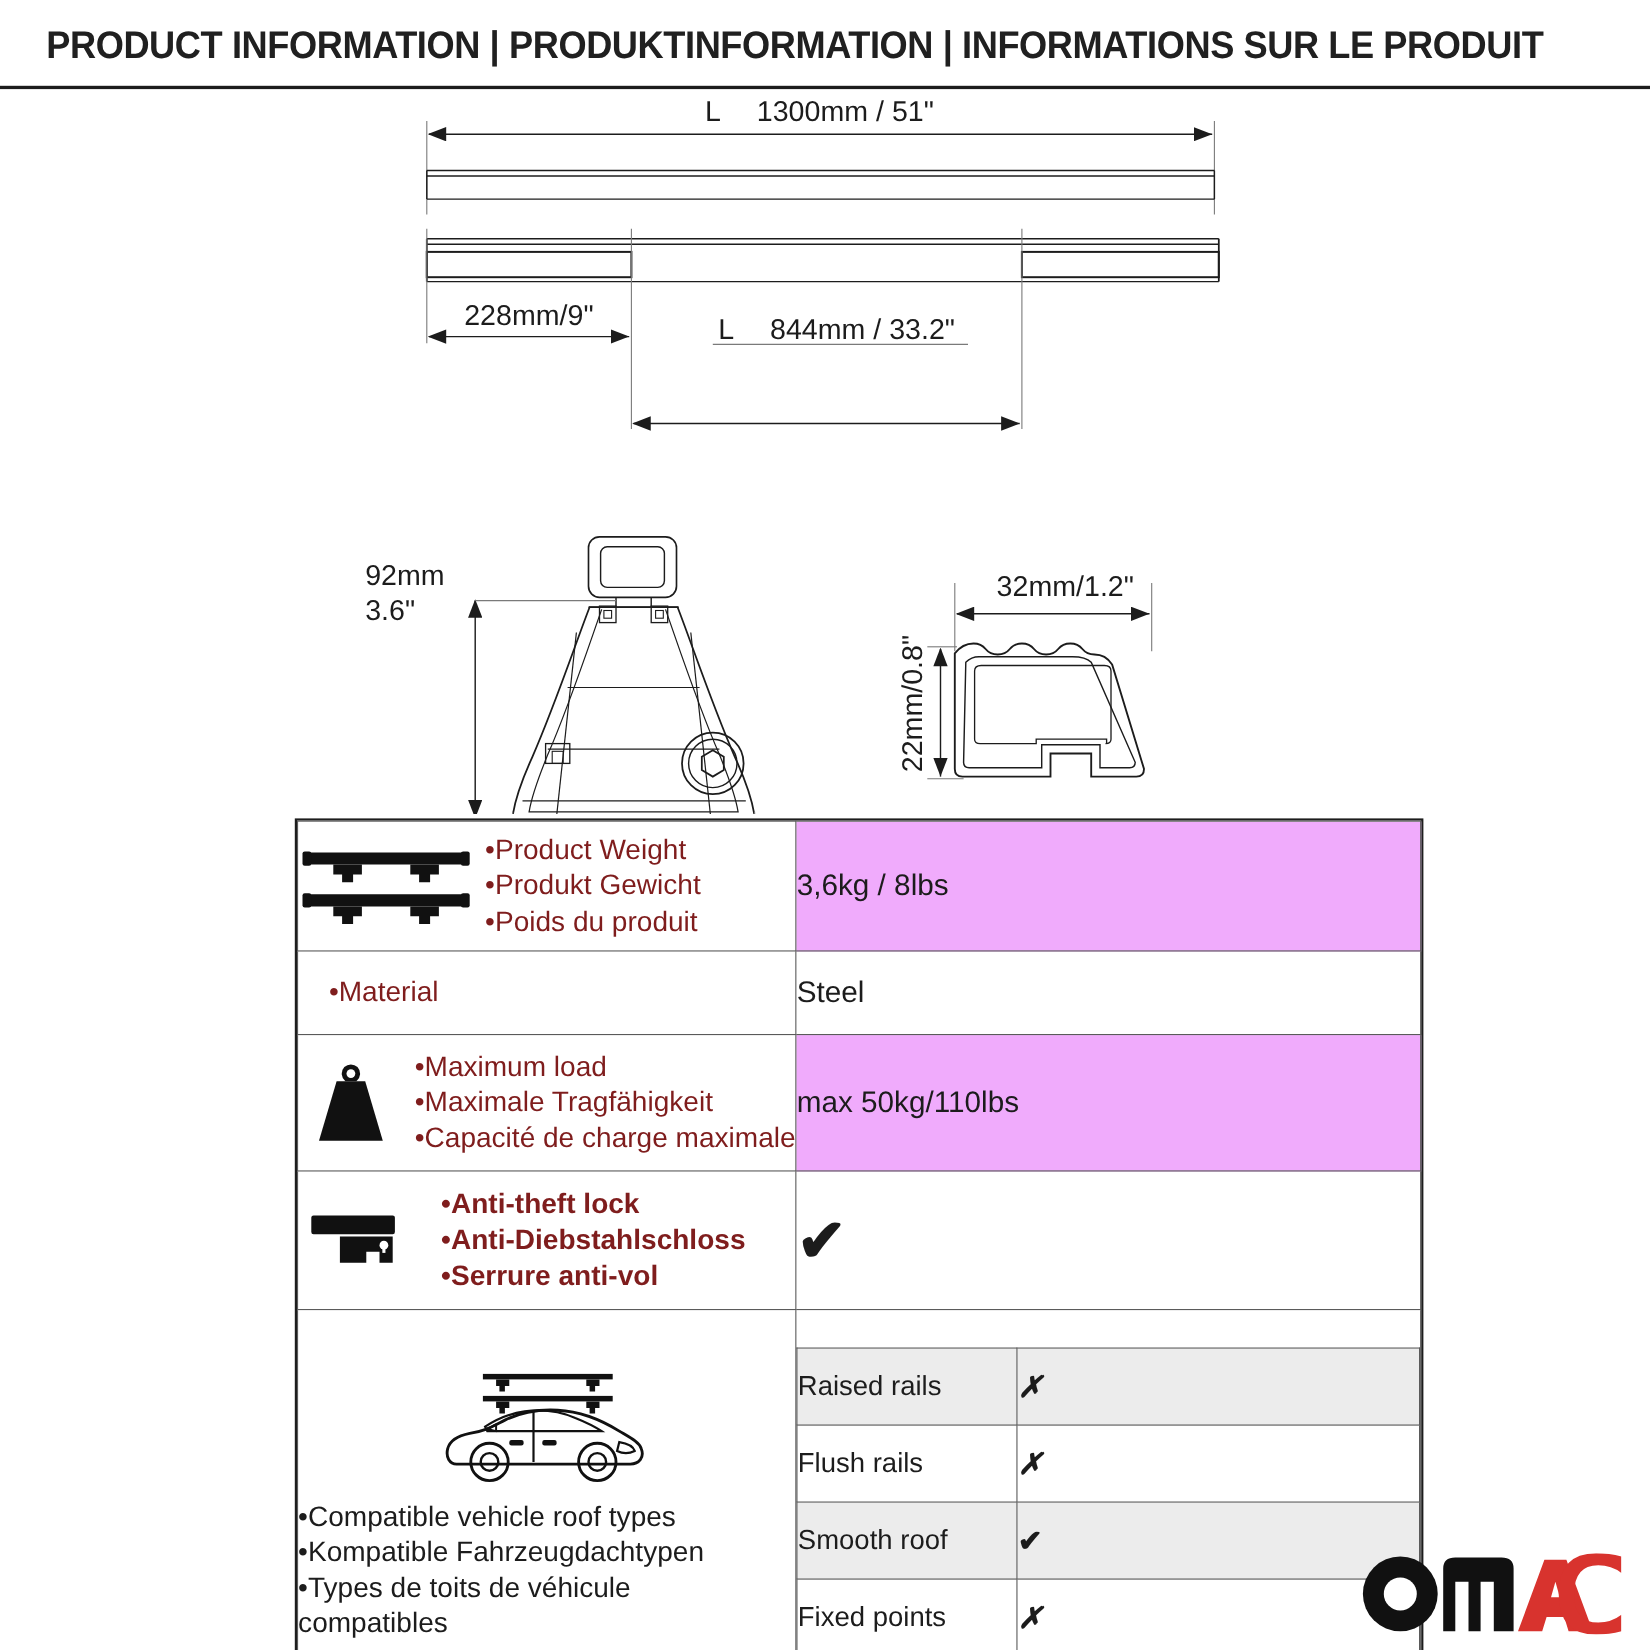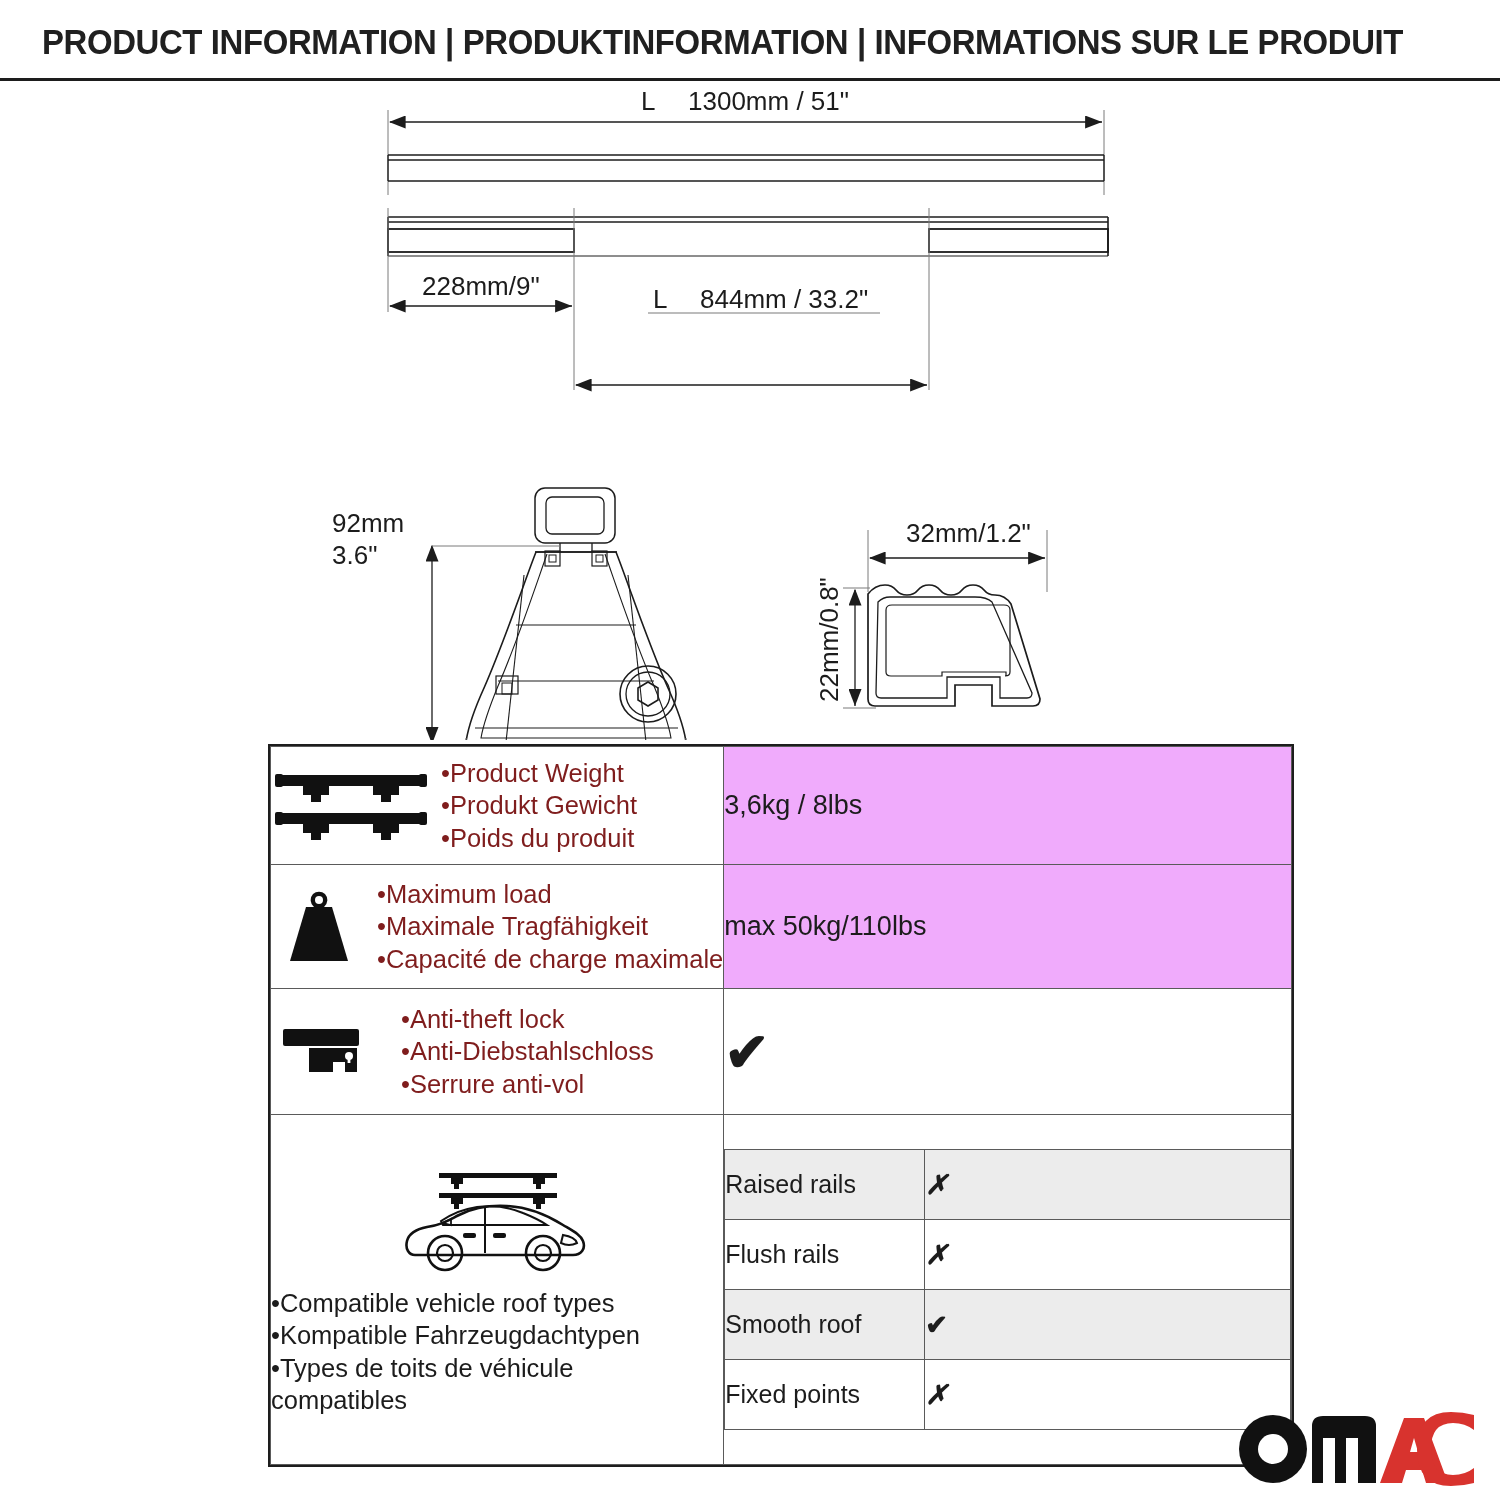--- a/index.html
+++ b/index.html
@@ -244,20 +244,30 @@
             <div class="lbl-lines">
               <div class="ln">•Product Weight</div>
               <div class="ln">•Produkt Gewicht</div>
               <div class="ln">•Poids du produit</div>
             </div>
           </div>
         </td>
         <td class="val-cell val-gray">3,6kg / 8lbs</td>
       </tr>
 
+      <tr>
+        <td class="lbl-cell" style="height:76px;">
+          <div class="lbl-flex">
+            <div class="lbl-lines" style="margin-left:28px;">
+              <div class="ln">•Material</div>
+            </div>
+          </div>
+        </td>
+        <td class="val-cell">Steel</td>
+      </tr>
 
       <tr>
         <td class="lbl-cell" style="height:124px;">
           <div class="lbl-flex">
             <div class="icon-box" style="width:96px;">
               <svg width="78" height="74" viewBox="0 0 78 74">
                 <g fill="#111">
                   <path d="M33,4 a9,9 0 0 1 12,0 a9,9 0 0 1 -1,13 h-10 a9,9 0 0 1 -1,-13 Z"></path>
                   <circle cx="39" cy="10" r="4" fill="#fff"></circle>
                   <path d="M26,17 h26 l16,54 h-58 Z"></path>
@@ -268,21 +278,21 @@
               <div class="ln">•Maximum load</div>
               <div class="ln">•Maximale Tragfähigkeit</div>
               <div class="ln">•Capacité de charge maximale</div>
             </div>
           </div>
         </td>
         <td class="val-cell val-gray">max 50kg/110lbs</td>
       </tr>
 
       <tr>
-        <td class="lbl-cell" style="height:126px;">
+        <td class="lbl-cell" style="height:126px;font-weight:bold;">
           <div class="lbl-flex">
             <div class="icon-box" style="width:120px;">
               <svg width="104" height="58" viewBox="0 0 104 58">
                 <g fill="#111">
                   <rect x="4" y="6" width="76" height="17" rx="2"></rect>
                   <path d="M30,25 h48 v24 h-12 v-10 h-12 v10 h-24 Z"></path>
                   <circle cx="70" cy="33" r="4" fill="#fff"></circle>
                   <rect x="68.6" y="33" width="2.8" height="7" fill="#fff"></rect>
                 </g>
               </svg>

